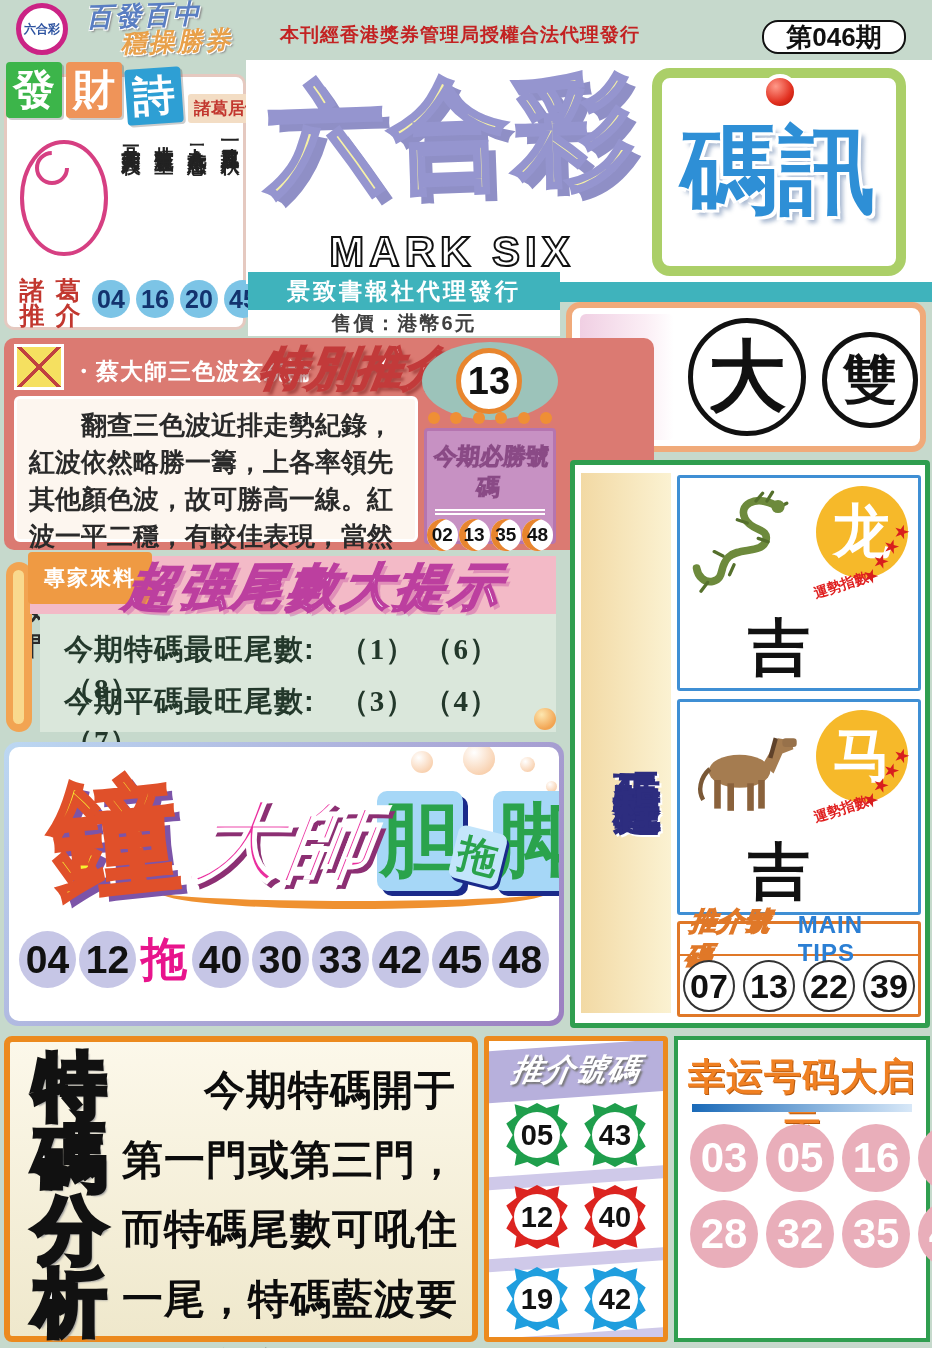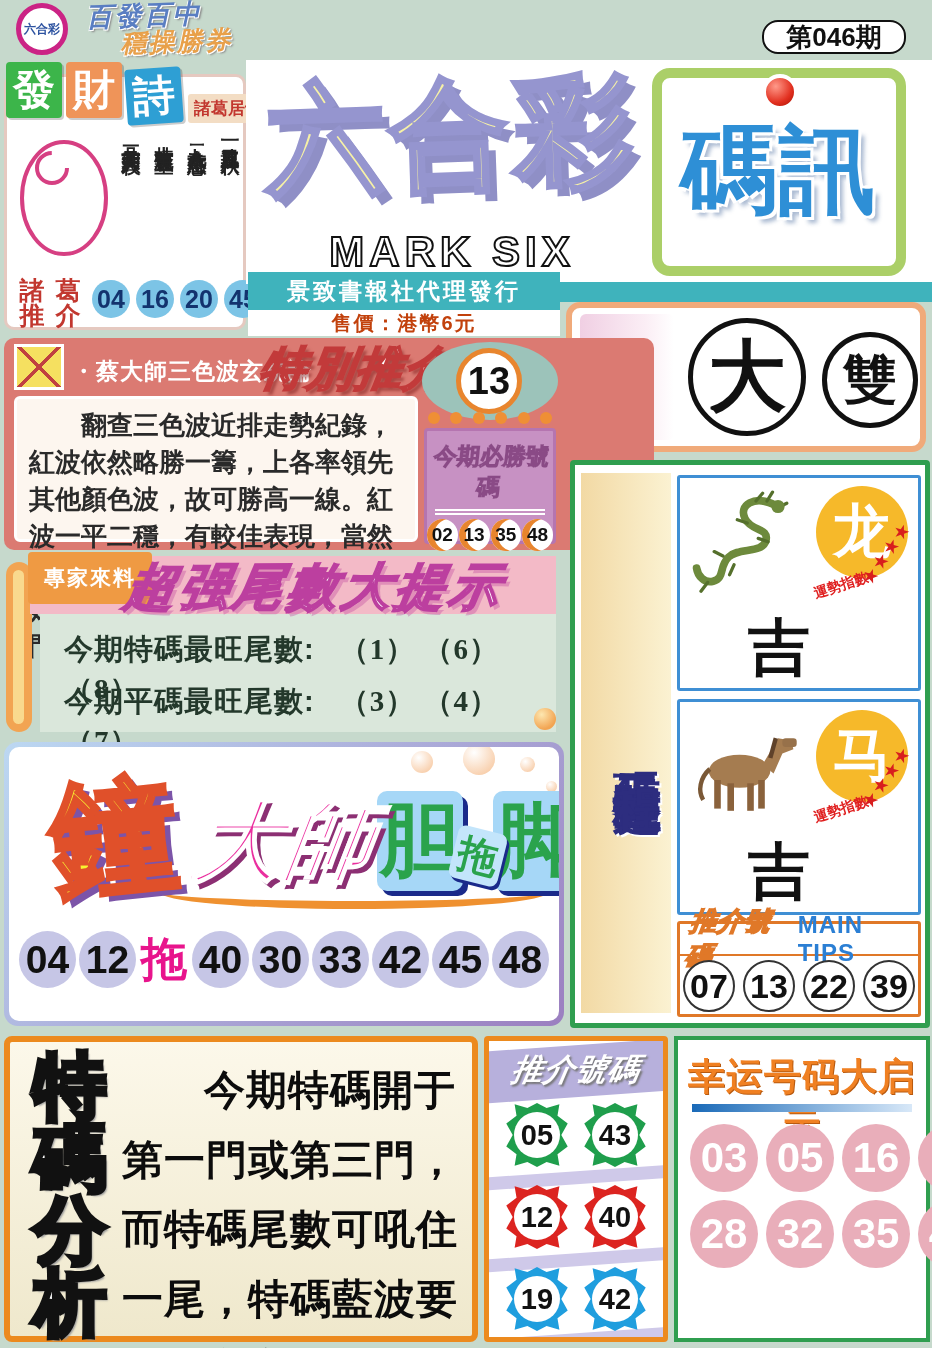--- a/index.html
+++ b/index.html
@@ -34,21 +34,21 @@
 
   
   .masthead-bg { left:246px; top:60px; width:686px; height:224px; background:#fff; }
   .m6-title { left:252px; top:56px; width:400px; text-align:center; font-size:118px; font-weight:900; color:#f6f1a6; -webkit-text-stroke:4px #9595cf; text-shadow:9px 9px 0 #8f8fc6; letter-spacing:6px; transform:rotate(-2deg); }
   .marksix { left:252px; top:228px; width:400px; text-align:center; font-size:42px; font-weight:900; color:#fff; -webkit-text-stroke:2px #111; letter-spacing:5px; }
   .maxun-bubble { left:652px; top:68px; width:254px; height:208px; background:#fff; border:10px solid #abcf68; border-radius:18px;font-family:Liberation Serif, serif; }
   .maxun-text { width:100%; height:100%; display:flex; align-items:center; justify-content:center; font-size:96px; font-weight:900; color:#2e8fd6; text-shadow:3px 3px 0 #fff,-3px 3px 0 #fff,3px -3px 0 #fff,-3px -3px 0 #fff,6px 6px 4px rgba(40,80,140,.4); letter-spacing:2px; }
   .red-ball { left:762px; top:74px; width:36px; height:36px; border-radius:50%; border:4px solid #fff; background:radial-gradient(circle at 35% 30%, #ff9a8a, #e23020 60%, #a81000); }
   .teal-strip { left:250px; top:282px; width:682px; height:20px; background:#3fb3bc; }
   .agency-bar { left:248px; top:272px; width:312px; height:38px; background:#3fb3bc; color:#fff; font-size:23px; font-weight:bold; letter-spacing:3px; }
-  .price-bar { left:248px; top:310px; width:312px; height:26px; background:#fff; color:#c2410c; font-size:20px; font-weight:900; letter-spacing:2px; }
+  .price-bar { left:248px; top:310px; width:312px; height:26px; background:#fff; color:#404040; font-size:20px; font-weight:900; letter-spacing:2px; }
 
   
   .spec-box { left:566px; top:302px; width:360px; height:150px; background:#fff; border:6px solid #f0aa7a; border-radius:14px; }
   .spec-label-zone { left:8px; top:6px; width:94px; height:126px; background:linear-gradient(90deg,#f0cfe3,#fbeef5 70%,#fff); border-radius:6px; }
   .spec-label { font-size:30px; font-weight:900; color:#2a2a88; letter-spacing:2px; text-shadow:2px 2px 0 #e29ac0; }
   .spec-circle { border:5px solid #111; border-radius:50%; background:#fff; font-weight:bold; color:#111; font-family:"Liberation Serif","DejaVu Serif",serif; }
   .spec-da { left:116px; top:10px; width:118px; height:118px; font-size:78px; }
   .spec-shuang { left:250px; top:24px; width:96px; height:96px; font-size:54px; }
 
   
@@ -138,20 +138,21 @@
 
 <div id="page">
 
   <div class="abs logo">
     <div class="logo-inner">六合彩</div>
   </div>
   <div class="abs slogan">
     <div class="slogan-1">百發百中</div>
     <div class="slogan-2">穩操勝券</div>
   </div>
+  <div class="abs license">本刊經香港獎券管理局授權合法代理發行</div>
   <div class="abs issue flexc">第046期</div>
 
   <div class="abs poem-box"></div>
   <div class="abs fc-char fc-1">發</div>
   <div class="abs fc-char fc-2">財</div>
   <div class="abs fc-char fc-3">詩</div>
   <div class="abs poem-author">諸葛居士</div>
   <svg class="abs egg-svg" width="100" height="140" viewBox="0 0 100 140">
     <ellipse cx="50" cy="72" rx="42" ry="56" fill="none" stroke="#d63f82" stroke-width="4"></ellipse>
     <circle cx="38" cy="42" r="15" fill="none" stroke="#d63f82" stroke-width="4" stroke-dasharray="70 25"></circle>

